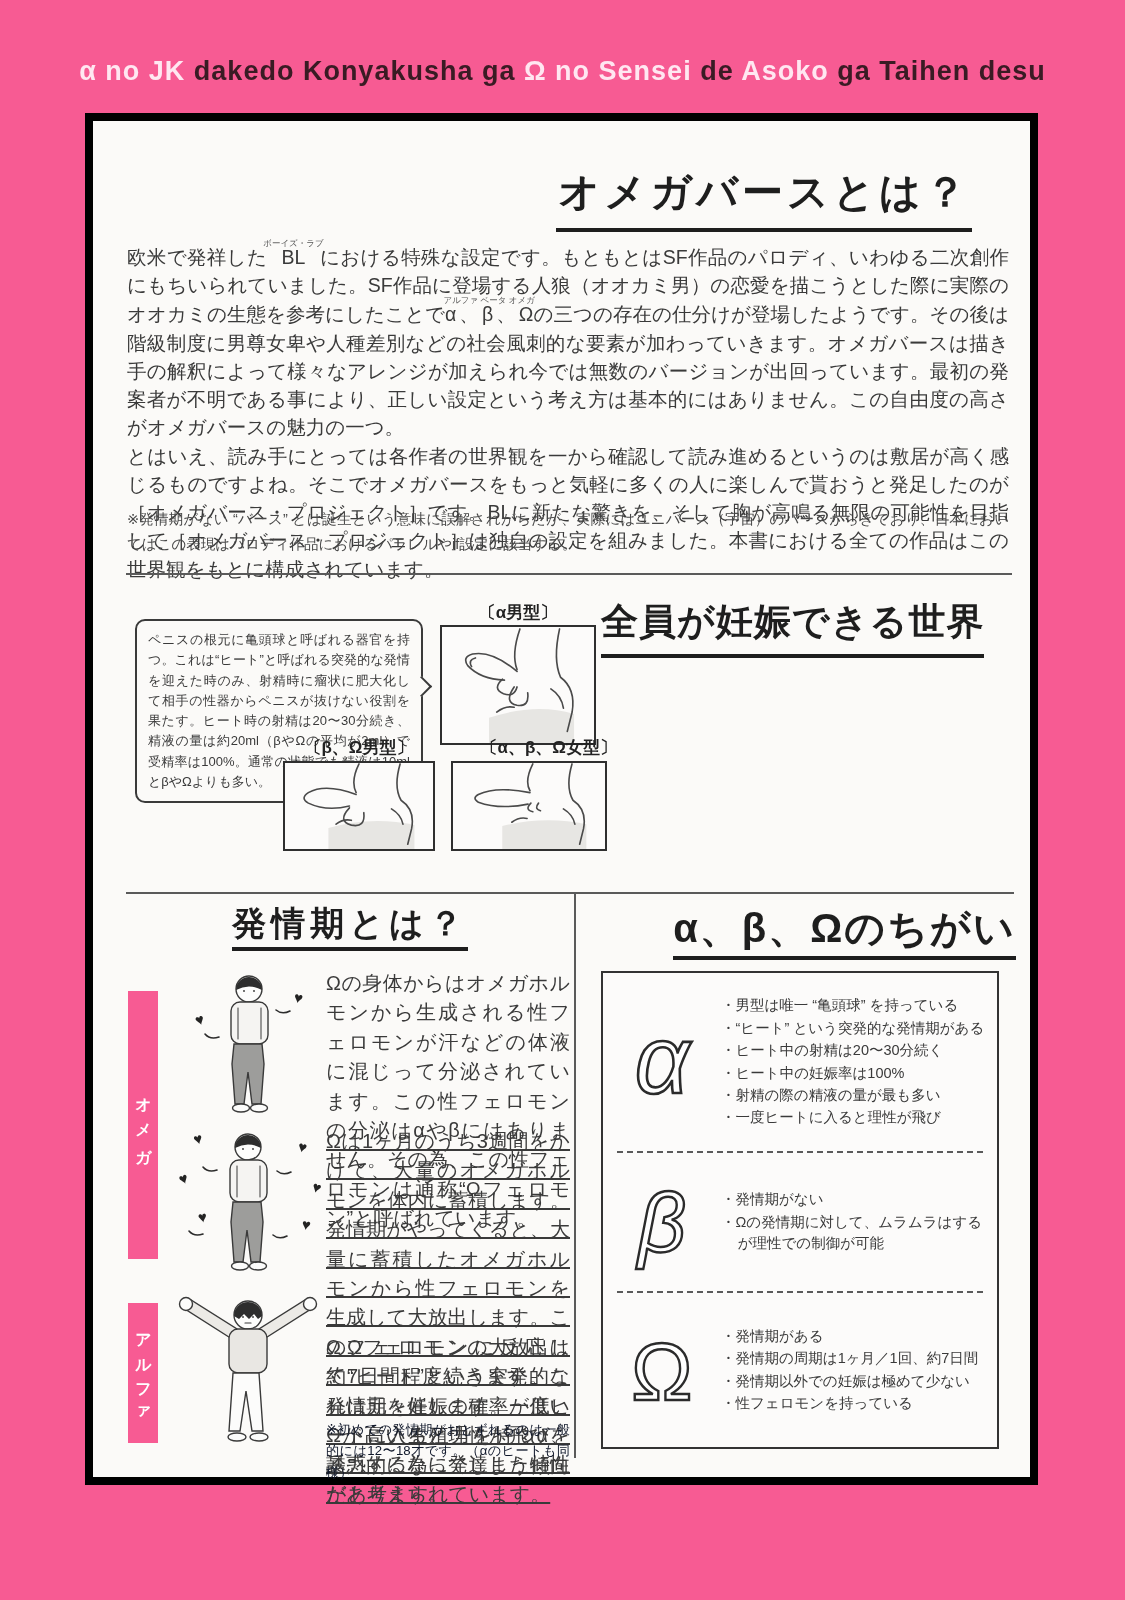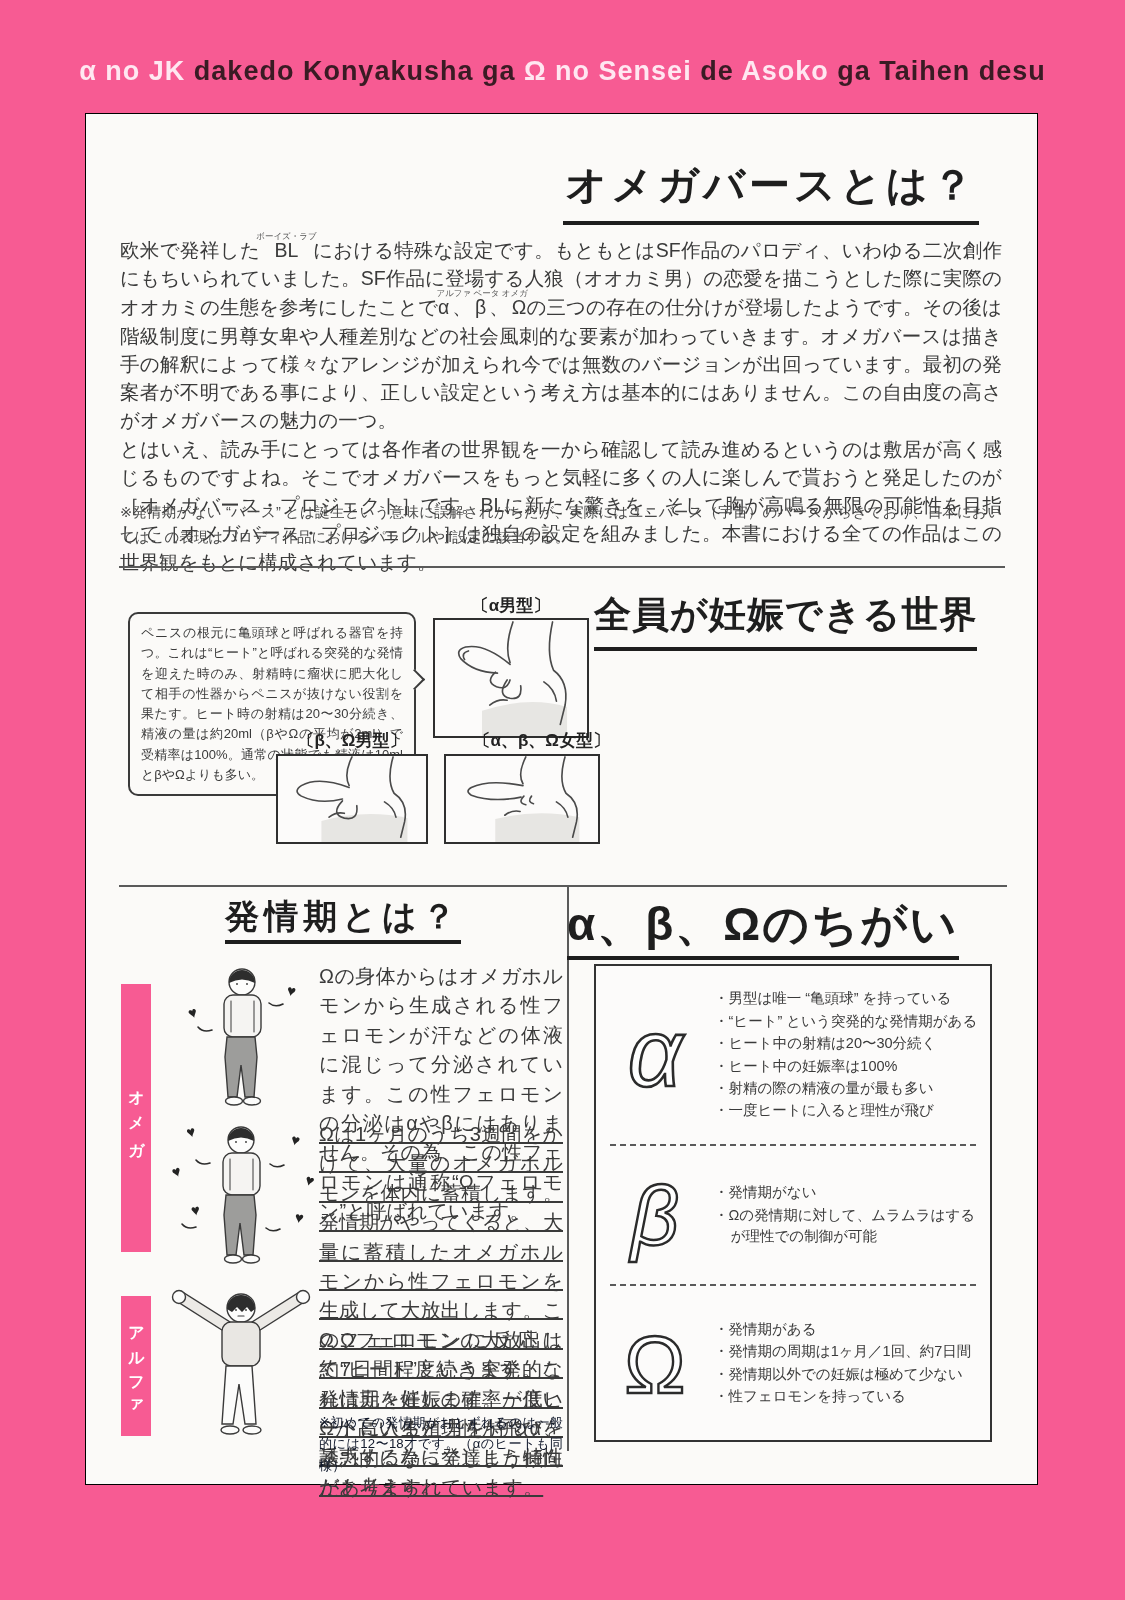--- a/index.html
+++ b/index.html
@@ -7,21 +7,21 @@
     position:relative;width:1125px;height:1600px;background:#f75b93;
     font-family:"Liberation Sans","DejaVu Sans",sans-serif;color:#333;overflow:hidden;
   }
   .header-title{
     position:absolute;top:56px;left:0;width:100%;text-align:center;
     font-size:27px;font-weight:bold;letter-spacing:1px;color:#3a1b24;white-space:nowrap;
   }
   .header-title .lt{color:#ffe7f1;}
   .sheet{
     position:absolute;left:85px;top:113px;width:953px;height:1372px;
-    background:#fbfaf8;border:1px solid #000000;box-sizing:border-box;
+    background:#fbfaf8;border:8px solid #000000;box-sizing:border-box;
   }
   .abs{position:absolute;}
   .sec-title{font-weight:bold;color:#1e1e1e;white-space:nowrap;}
   .sec-title .u{display:inline-block;border-bottom:4px solid #1e1e1e;}
   .intro-title{top:44px;right:58px;font-size:41px;letter-spacing:4px;}
   .intro-title .u{padding:0 2px 8px 2px;}
   .intro-body{top:118px;left:34px;width:882px;font-size:19.5px;line-height:1.45;color:#3a3a3a;text-align:justify;}
   .intro-body p{margin:0;}
   ruby rt{font-size:8.5px;color:#555;letter-spacing:0;}
   .intro-note{top:386px;left:34px;width:882px;font-size:14.5px;line-height:1.72;color:#474747;text-align:justify;}
@@ -46,21 +46,21 @@
   .box-b{top:640px;left:190px;width:152px;height:90px;}
   .lab-c{top:615px;left:348px;width:176px;text-align:right;}
   .box-c{top:640px;left:358px;width:156px;height:90px;}
   .dbox svg{display:block;width:100%;height:100%;}
 
   .world-title{top:476px;left:508px;font-size:37px;letter-spacing:1px;}
   .world-title .u{padding-bottom:7px;}
   .world-body{top:544px;left:508px;width:392px;font-size:17.5px;line-height:1.63;color:#3a3a3a;text-align:justify;}
 
   .heat-title{top:780px;left:33px;width:448px;text-align:center;font-size:34px;letter-spacing:5px;}
-  .diff-title{top:780px;left:481px;width:442px;text-align:left;font-size:46px;letter-spacing:2px;}
+  .diff-title{top:780px;left:481px;width:442px;text-align:right;font-size:40px;letter-spacing:2px;}
   .heat-title .u,.diff-title .u{border-bottom:4px solid #1e1e1e;}
 
   .side-bar{
     background:#f75b93;color:#fff;writing-mode:vertical-rl;text-orientation:upright;
     font-size:16px;font-weight:bold;letter-spacing:7px;display:flex;align-items:center;justify-content:center;
   }
   .bar-omega{top:870px;left:35px;width:30px;height:268px;}
   .bar-alpha{top:1182px;left:35px;width:30px;height:140px;}
 
   .heat-p{width:244px;left:233px;font-size:20px;line-height:1.47;color:#3a3a3a;text-align:justify;}

